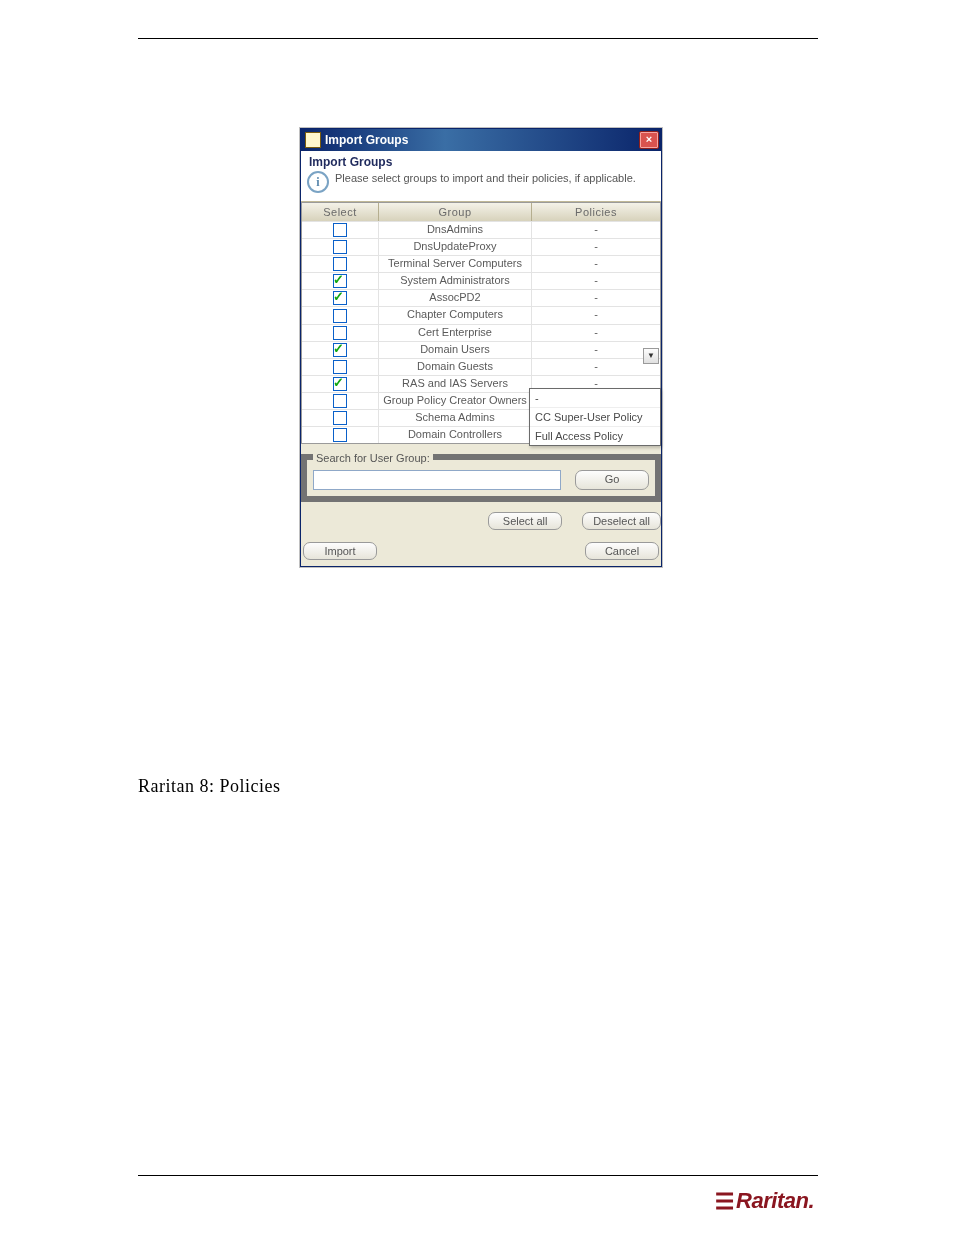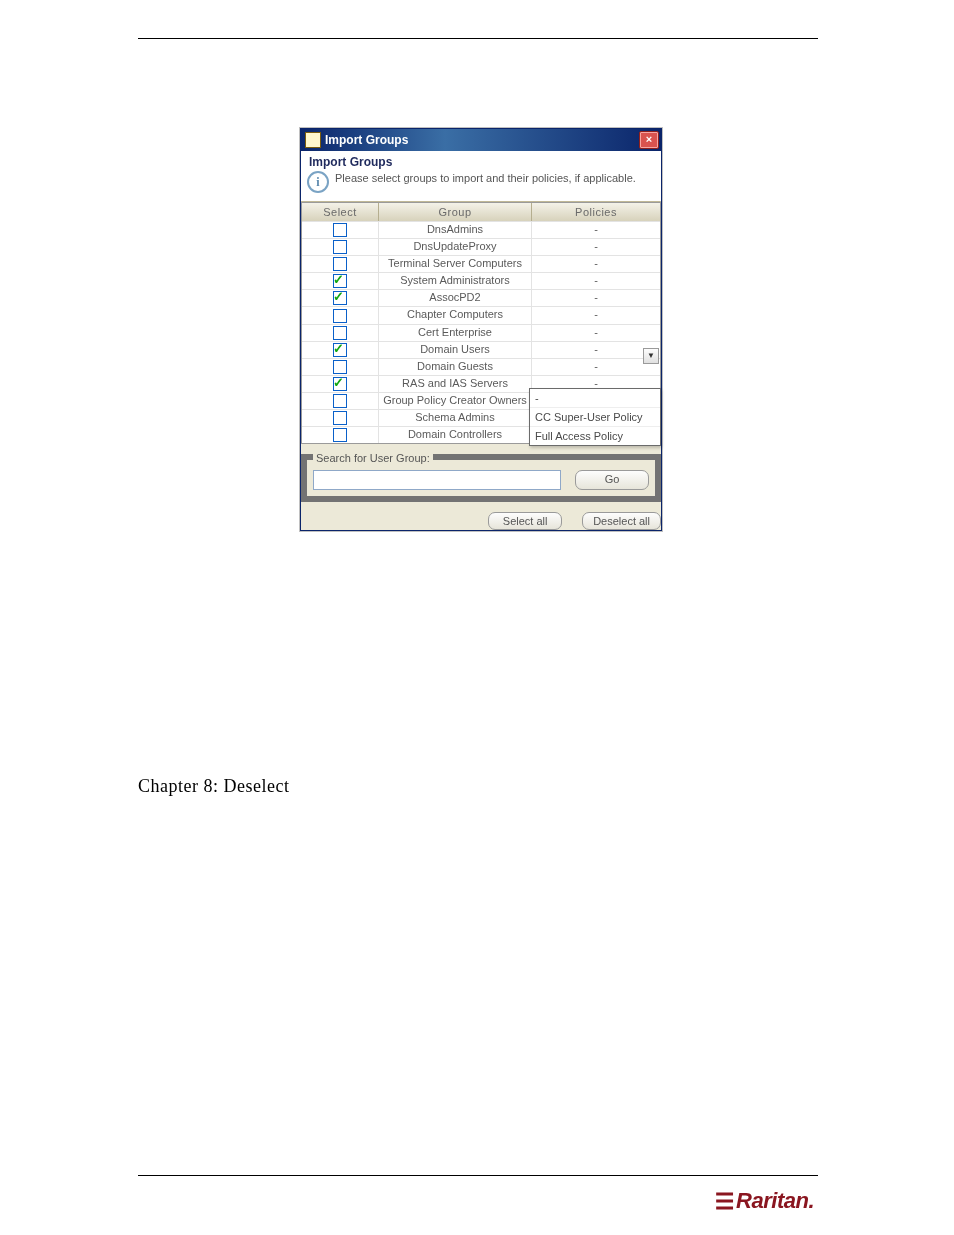--- a/index.html
+++ b/index.html
@@ -378,20 +378,24 @@
       <span class="legend">Search for User Group:</span>
       <input class="text-input" type="text" style="">
       <span class="btn">Go</span>
     </div>
 
     <div class="action-row">
       <span class="btn">Select all</span>
       <span class="btn">Deselect all</span>
     </div>
 
+    <div class="final-row">
+      <span class="btn">Import</span>
+      <span class="btn">Cancel</span>
+    </div>
   </div>
 </div>
 
-<div class="chapter">Chapter 8: Deselect</div>
+<div class="chapter">Raritan 8: Policies</div>
 
 <div class="brand">
   <span class="brand-glyph">☰</span><span>Raritan</span><span>.</span>
 </div>
 
 </body></html>

